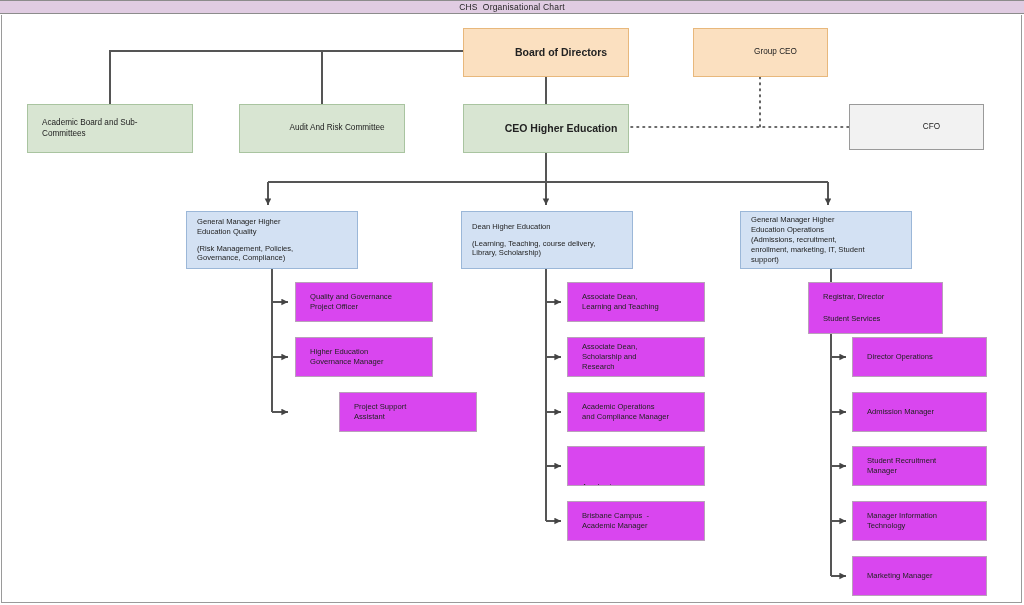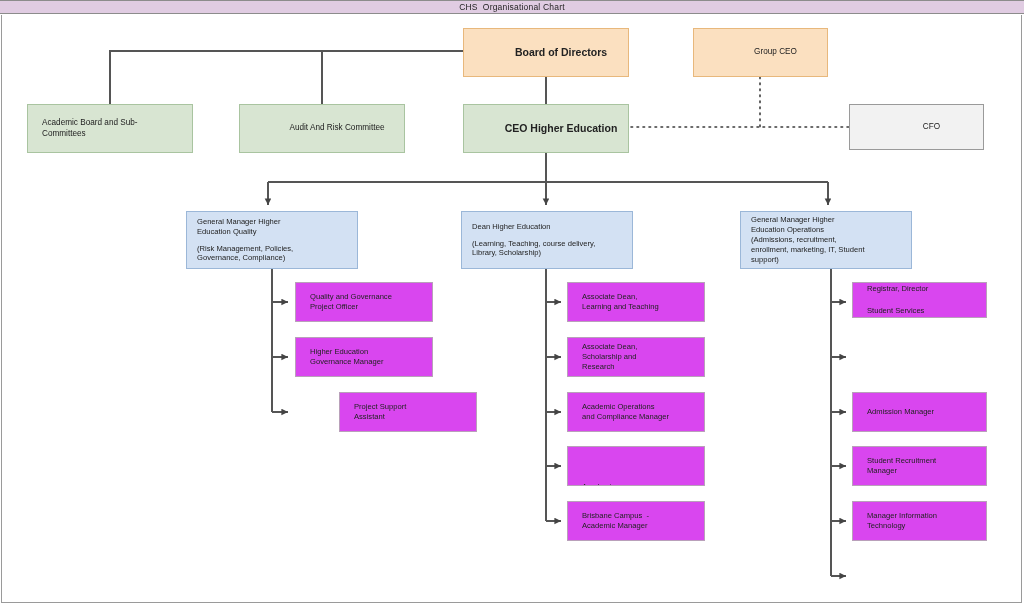--- a/index.html
+++ b/index.html
@@ -228,29 +228,35 @@
   </div>
   <div class="node purple lft pad-l" style="left:567px; top:446px; width:138px; height:40px;gap:32px;">
     <span class="ln t75">Director of Studies and</span>
     <span class="ln t75">Academics</span>
   </div>
   <div class="node purple lft pad-l" style="left:567px; top:501px; width:138px; height:40px;">
     <span class="ln t75">Brisbane Campus  -</span>
     <span class="ln t75">Academic Manager</span>
   </div>
 
-  <div class="node purple lft pad-l" style="left:852px; top:282px; width:135px; height:36px;gap:12px;">
+  <div class="node purple lft pad-l" style="left:808px; top:282px; width:135px; height:52px;gap:12px;">
     <span class="ln t75">Registrar, Director</span>
     <span class="ln t75">Student Services</span>
+  </div>
+  <div class="node purple lft pad-l" style="left:852px; top:337px; width:135px; height:40px;">
+    <span class="ln t75">Director Operations</span>
   </div>
   <div class="node purple lft pad-l" style="left:852px; top:392px; width:135px; height:40px;">
     <span class="ln t75">Admission Manager</span>
   </div>
   <div class="node purple lft pad-l" style="left:852px; top:446px; width:135px; height:40px;">
     <span class="ln t75">Student Recruitment</span>
     <span class="ln t75">Manager</span>
   </div>
   <div class="node purple lft pad-l" style="left:852px; top:501px; width:135px; height:40px;">
     <span class="ln t75">Manager Information</span>
     <span class="ln t75">Technology</span>
   </div>
+  <div class="node purple lft pad-l" style="left:852px; top:556px; width:135px; height:40px;">
+    <span class="ln t75">Marketing Manager</span>
+  </div>
 
 </div>
 
 </body></html>

